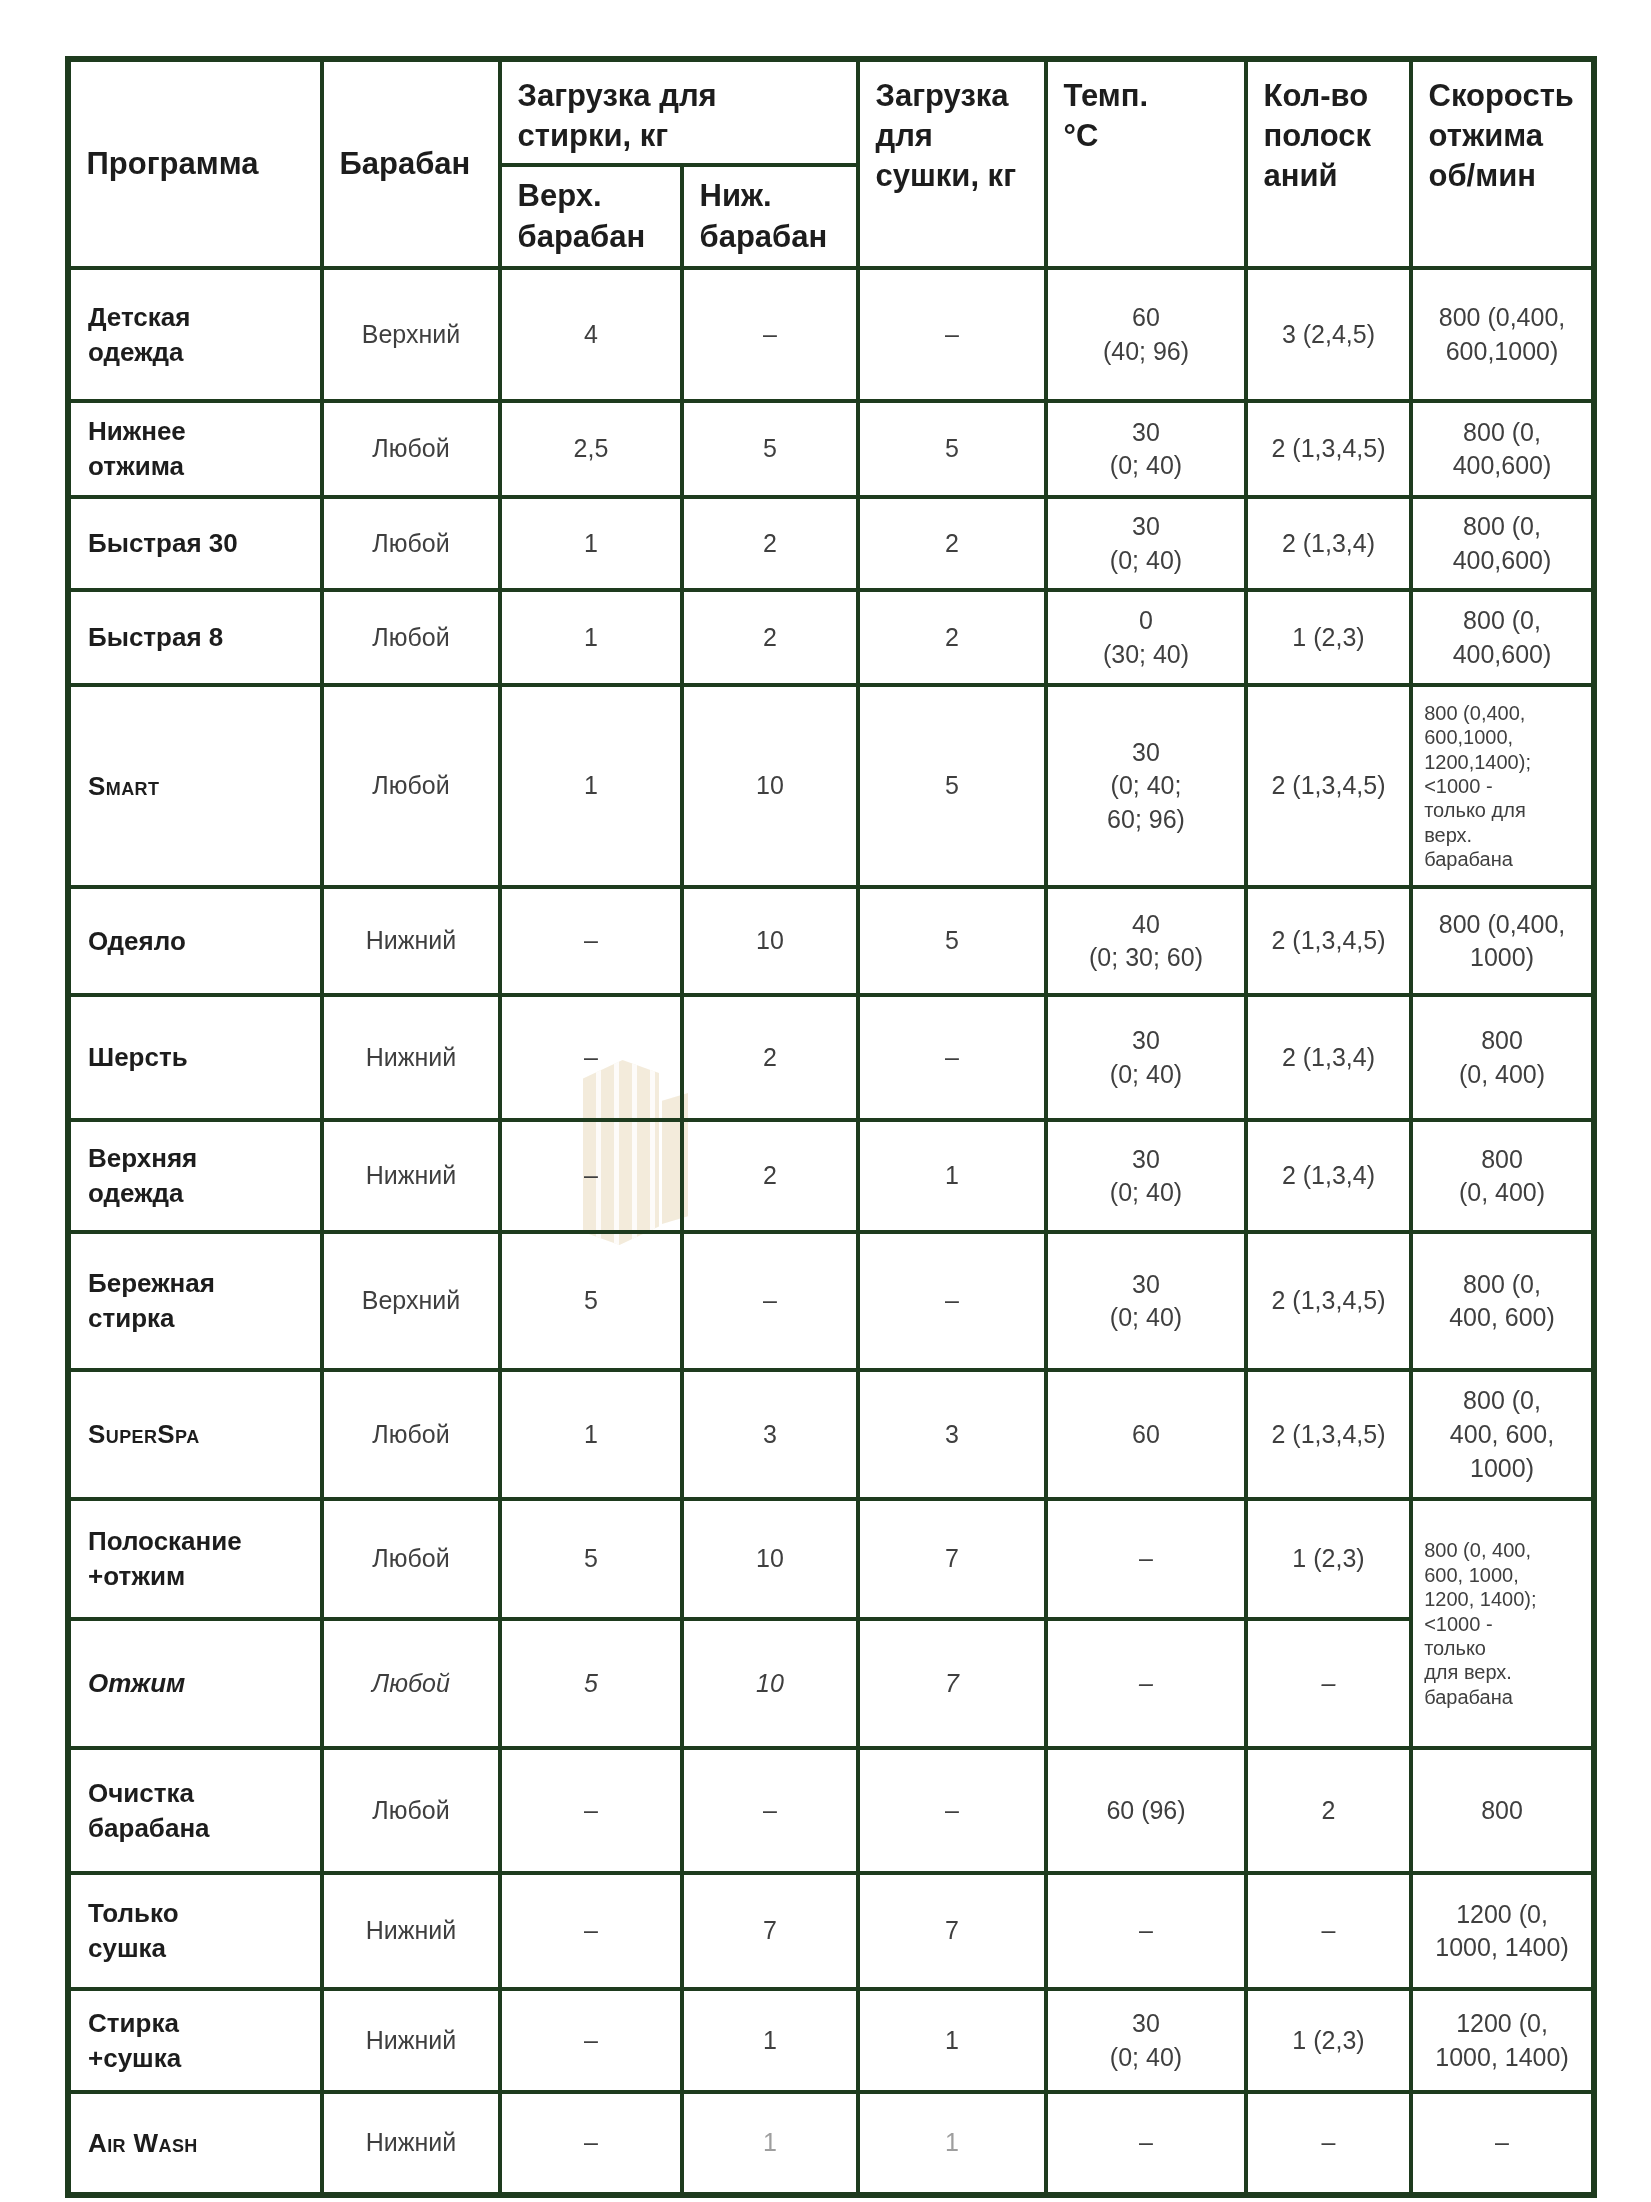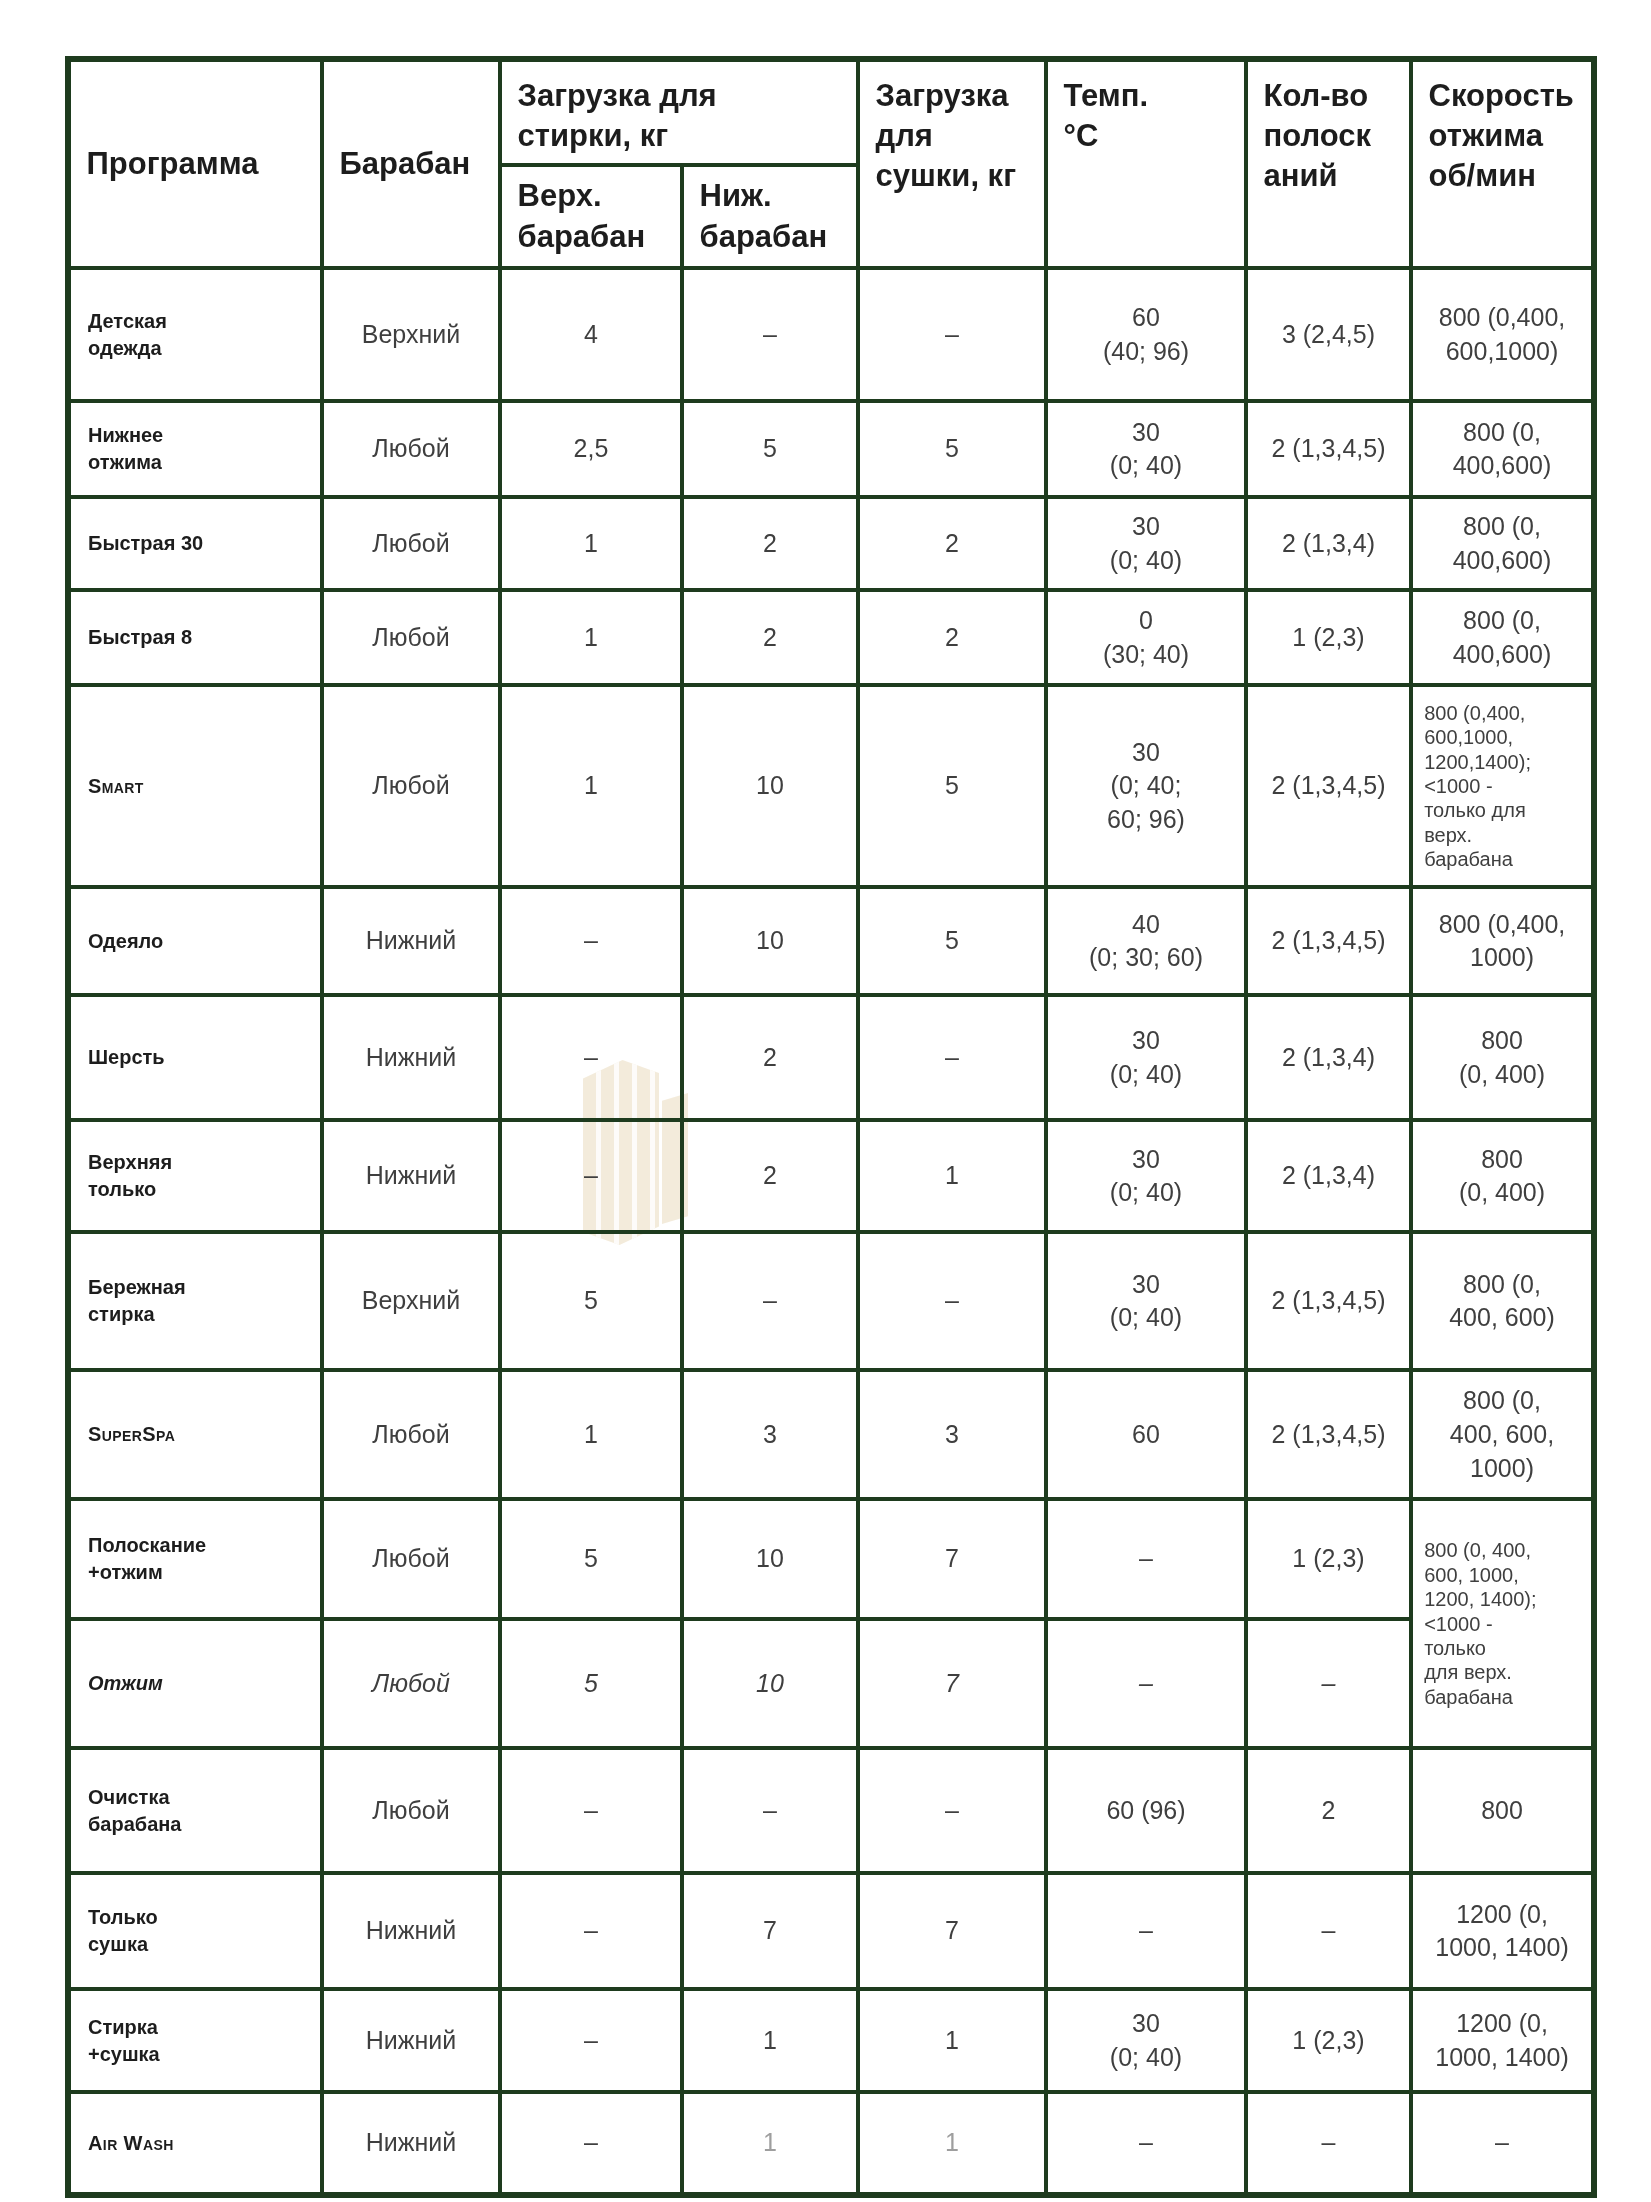--- a/index.html
+++ b/index.html
@@ -21,21 +21,21 @@
     background:transparent;
   }
   th, td { border:4.3px solid var(--border-green); background:transparent; }
   th {
     font-size:31px; font-weight:700; color:var(--text-dark);
     text-align:left; vertical-align:top;
     padding:13.8px 6.9px 6.9px 15.5px; line-height:1.3; white-space:pre-line;
   }
   th.vcenter { vertical-align:middle; padding-top:0; padding-bottom:0; }
   td.prog {
-    font-size:20px; font-weight:700; color:var(--text-dark);
+    font-size:26px; font-weight:700; color:var(--text-dark);
     text-align:left; vertical-align:middle;
     padding:5.2px 5.2px 5.2px 17px; line-height:1.35; white-space:pre-line;
   }
   td.prog.caps { font-variant:small-caps; letter-spacing:0.4px; }
   td.val {
     font-size:25px; font-weight:400; color:var(--text-value);
     text-align:center; vertical-align:middle;
     padding:5.2px 4.3px; line-height:1.35; white-space:pre-line;
   }
   td.val.small {
@@ -193,21 +193,21 @@
           <td class="val">2</td>
           <td class="val">–</td>
           <td class="val">30
 (0; 40)</td>
           <td class="val">2 (1,3,4)</td>
           <td class="val">800
 (0, 400)</td>
         </tr>
         <tr style="height: 112px;">
           <td class="prog">Верхняя
-только</td>
+одежда</td>
           <td class="val">Нижний</td>
           <td class="val">–</td>
           <td class="val">2</td>
           <td class="val">1</td>
           <td class="val">30
 (0; 40)</td>
           <td class="val">2 (1,3,4)</td>
           <td class="val">800
 (0, 400)</td>
         </tr>

